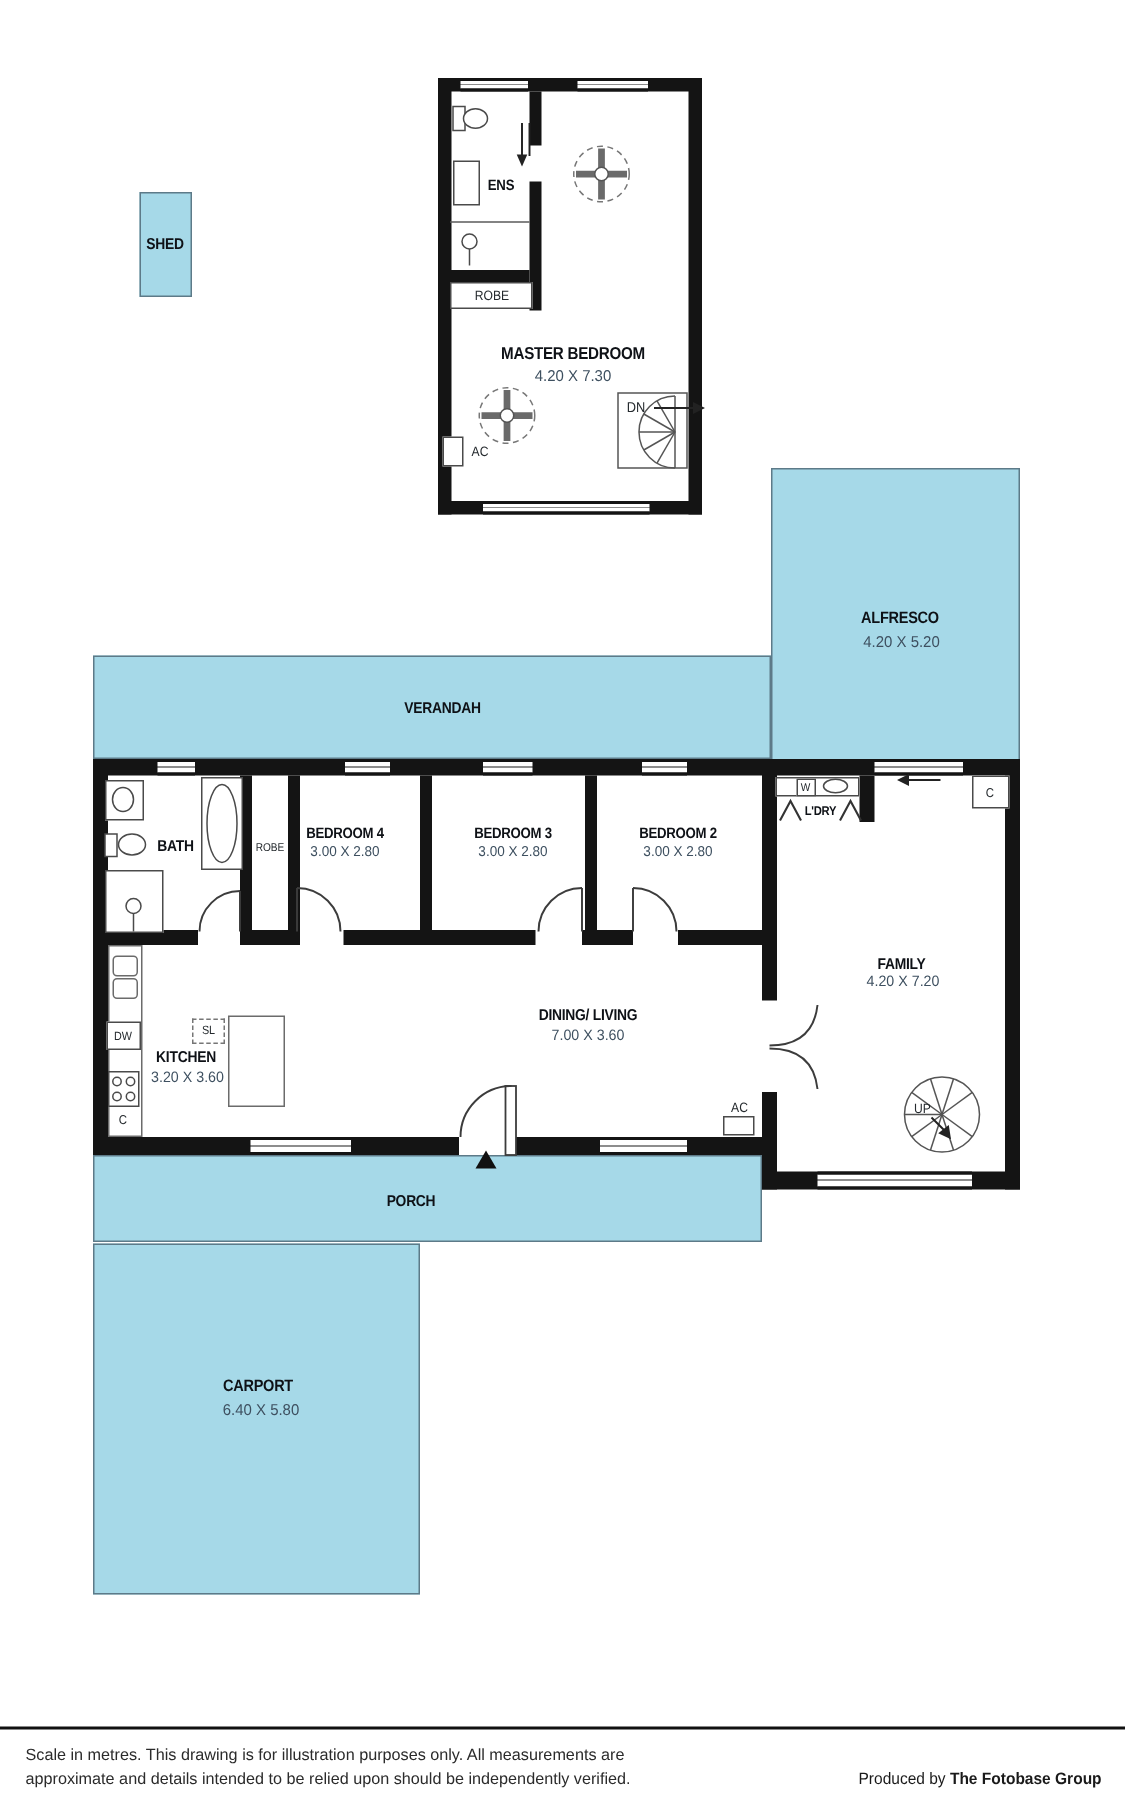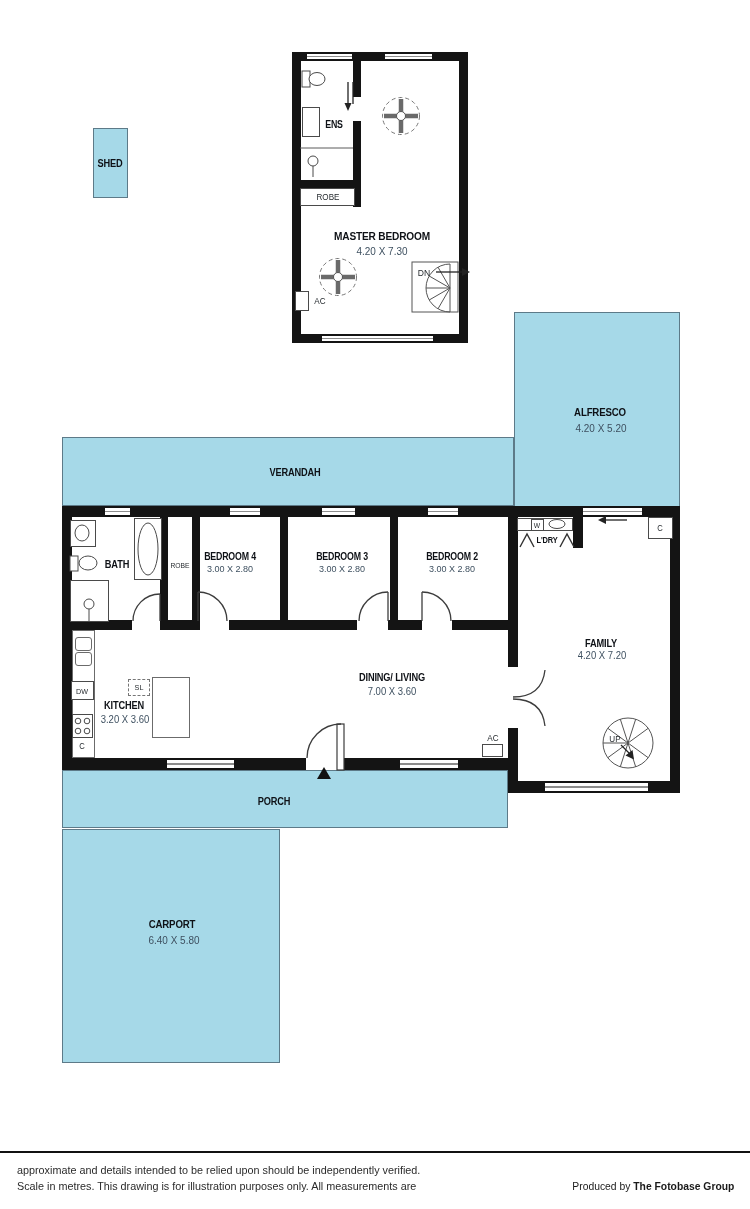--- a/index.html
+++ b/index.html
@@ -245,20 +245,20 @@
   <div class="dim" style="left:392px;top:691px;font-size:10px;">7.00 X 3.60</div>
   <div class="tag" style="left:493px;top:738px;font-size:9px;">AC</div>
   <div class="tag" style="left:615px;top:739px;font-size:9px;">UP</div>
 
   <div class="lbl" style="left:274px;top:801px;font-size:10.5px;">PORCH</div>
   <div class="lbl" style="left:172px;top:924px;font-size:11px;">CARPORT</div>
   <div class="dim" style="left:174px;top:940px;font-size:10.5px;">6.40 X 5.80</div>
 
   <div id="footer-rule"></div>
   <div class="foot-text">
+    <div>Scale in metres. This drawing is for illustration purposes only. All measurements are</div>
     <div>approximate and details intended to be relied upon should be independently verified.</div>
-    <div>Scale in metres. This drawing is for illustration purposes only. All measurements are</div>
   </div>
   <div class="foot-right">
     <span>Produced by</span>
     <strong>The Fotobase Group</strong>
   </div>
 </div>
 
 </body></html>

